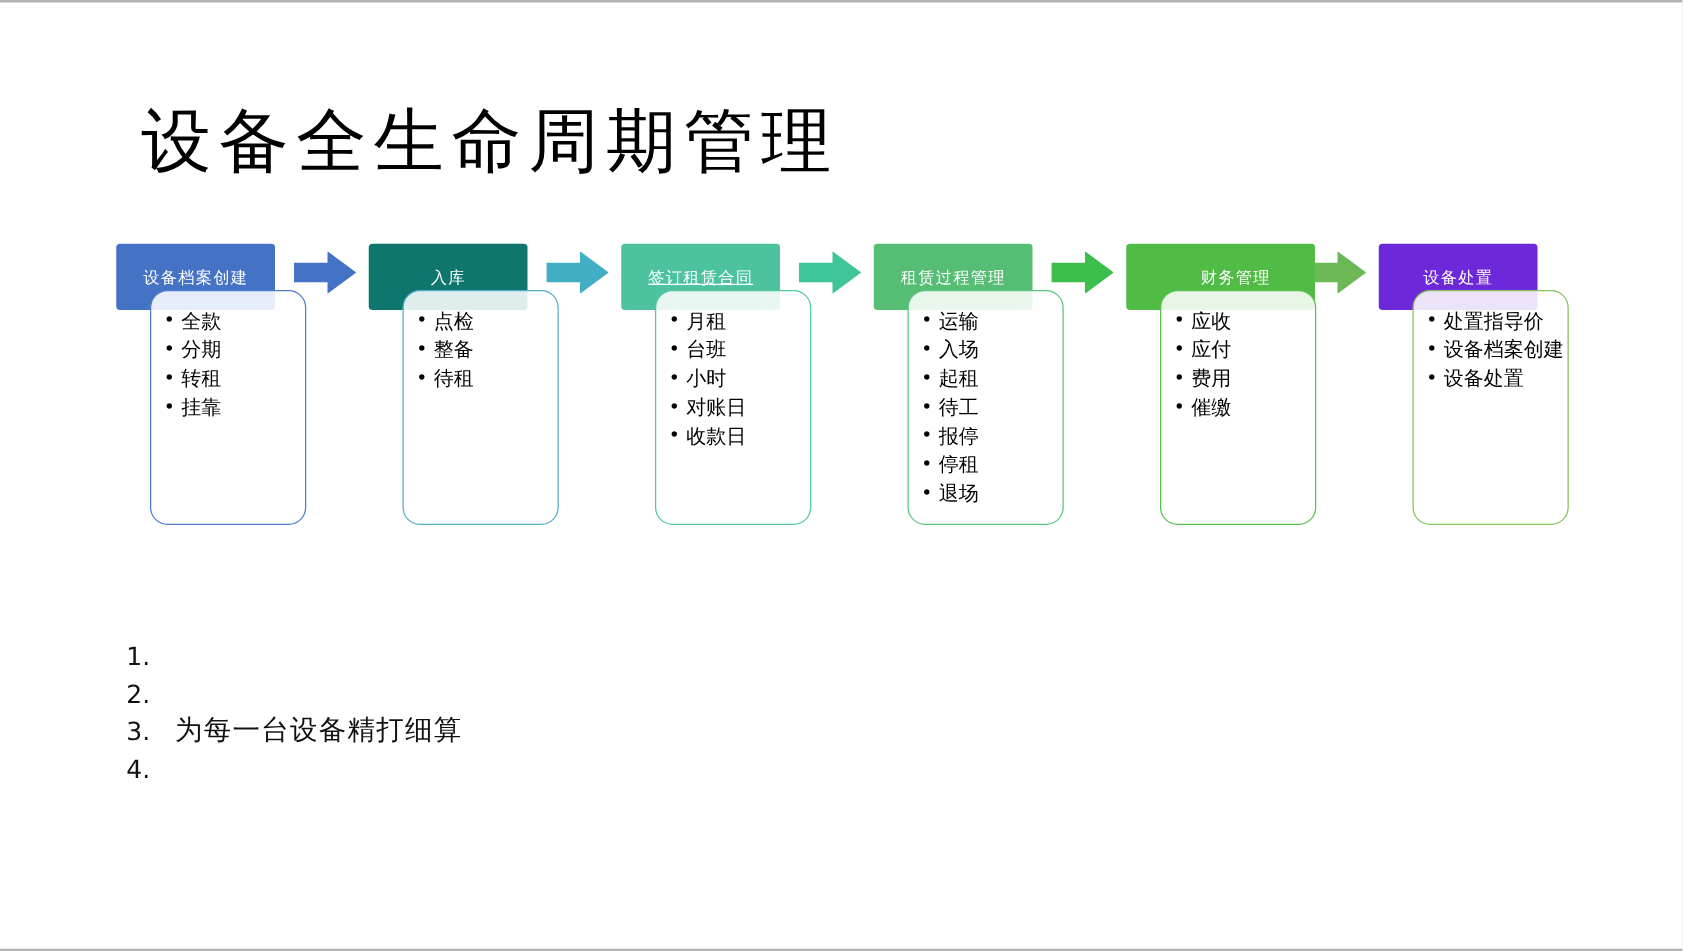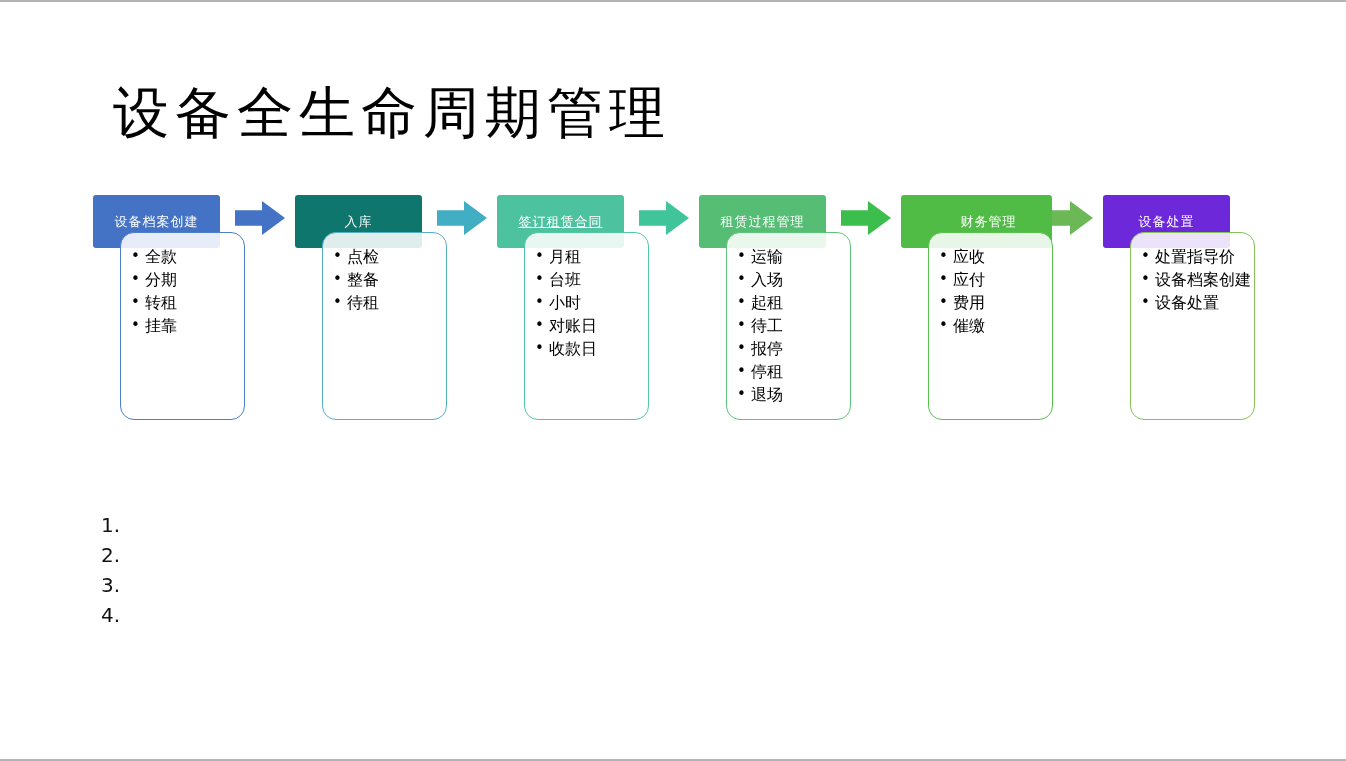--- a/index.html
+++ b/index.html
@@ -289,18 +289,19 @@
     </div>
   <ol class="summary" id="summary">
       <li>
         <span class="num">1.</span>
       </li>
       <li>
         <span class="num">2.</span>
       </li>
       <li>
         <span class="num">3.</span>
+        <span class="txt">为每一台设备精打细算</span>
       </li>
       <li>
         <span class="num">4.</span>
       </li>
     </ol>
 </div>
 
 </body></html>

